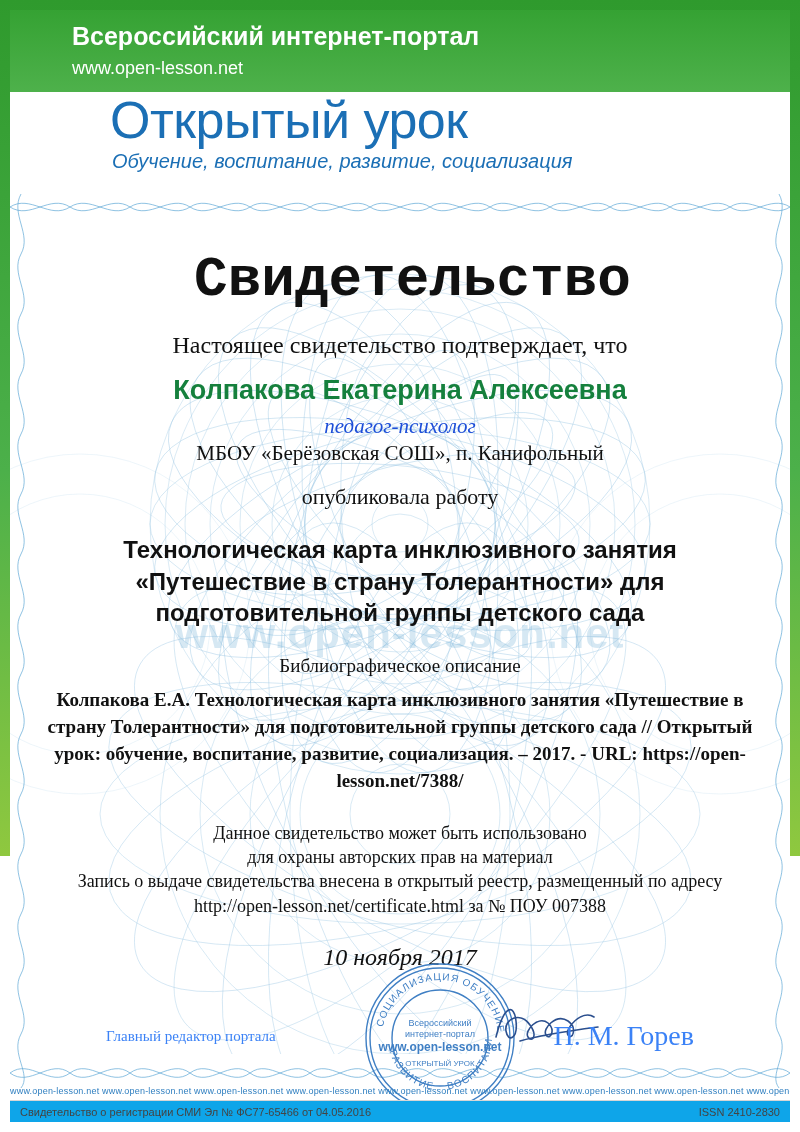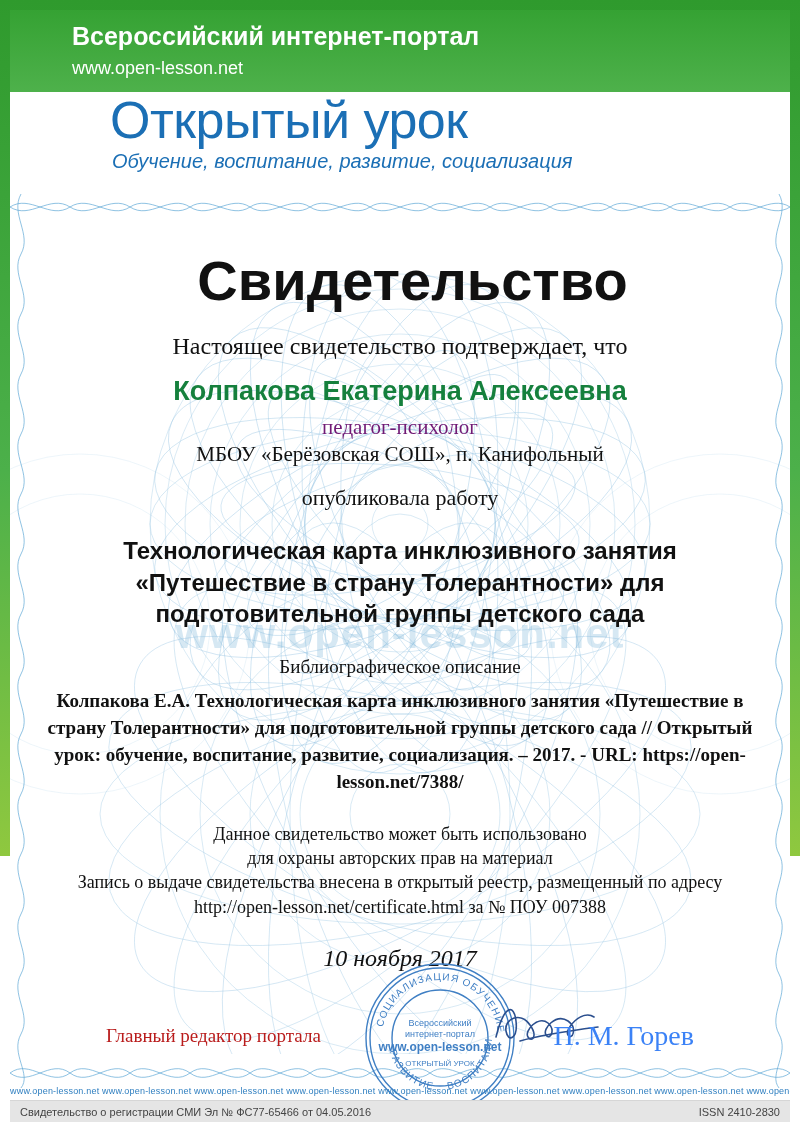--- a/index.html
+++ b/index.html
@@ -82,34 +82,34 @@
     pointer-events:none;
   }
 
   
   .content{
     position:absolute;left:0;top:184px;width:780px;height:880px;
     text-align:center;
   }
   .cert-title{
     margin-top:54px;
-    font-family:Liberation Sans, sans-serif;
+    font-family:Liberation Mono, monospace;
     font-weight:bold;font-size:56px;color:#111111;padding-left:25px;
   }
   .line-confirm{
     margin-top:20px;
     font-size:24px;color:#111111;
   }
   .recipient{
     margin-top:16px;
     font-family:"Liberation Sans", sans-serif;
     font-weight:bold;font-size:27px;color:#15803d;
   }
   .role{
-    margin-top:8px;font-size:21px;color:#701a75;
+    margin-top:8px;font-size:21px;color:#1d4ed8;font-style:italic;
   }
   .org{
     margin-top:2px;font-size:21px;color:#111111;
   }
   .published{
     margin-top:18px;font-size:22px;color:#111111;
   }
   .work-title{
     margin-top:24px;
     font-family:"Liberation Sans", sans-serif;
@@ -132,21 +132,21 @@
     margin-top:26px;
     font-style:italic;font-size:24px;color:#111111;
   }
 
   
   .sign-row{
     position:absolute;left:0;top:1010px;width:780px;
     display:flex;align-items:center;justify-content:space-between;
     padding:0 96px;box-sizing:border-box;
   }
-  .sign-label{font-size:19px;color:#b91c1c;text-align:center;}
+  .sign-label{font-size:15px;color:#3b82f6;text-align:center;}
   .sign-name{font-size:28px;color:#3b82f6;}
 
   
   .stamp{
     position:absolute;left:352px;top:950px;
     width:156px;height:156px;
   }
   .signature-scribble{
     position:absolute;left:480px;top:985px;
     width:120px;height:60px;
@@ -157,21 +157,21 @@
     position:absolute;left:0;top:1076px;width:780px;height:14px;
     overflow:hidden;white-space:nowrap;
     font-family:"Liberation Sans", sans-serif;
     font-size:9px;color:#2f7fc0;
     letter-spacing:0.2px;
   }
 
   
   .bottom-bar{
     position:absolute;left:0;top:1090px;width:780px;height:22px;
-    background:#e5e5e5;
+    background:#0ea5e9;
     border-top:1px solid #d6d6d6;
     display:flex;align-items:center;justify-content:space-between;
     padding:0 10px;box-sizing:border-box;
     font-family:"Liberation Sans", sans-serif;
     font-size:11px;color:#444444;
   }
 
   
   .wave-top{position:absolute;left:0;top:184px;width:780px;height:26px;}
   .wave-bottom{position:absolute;left:0;top:1048px;width:780px;height:30px;}

